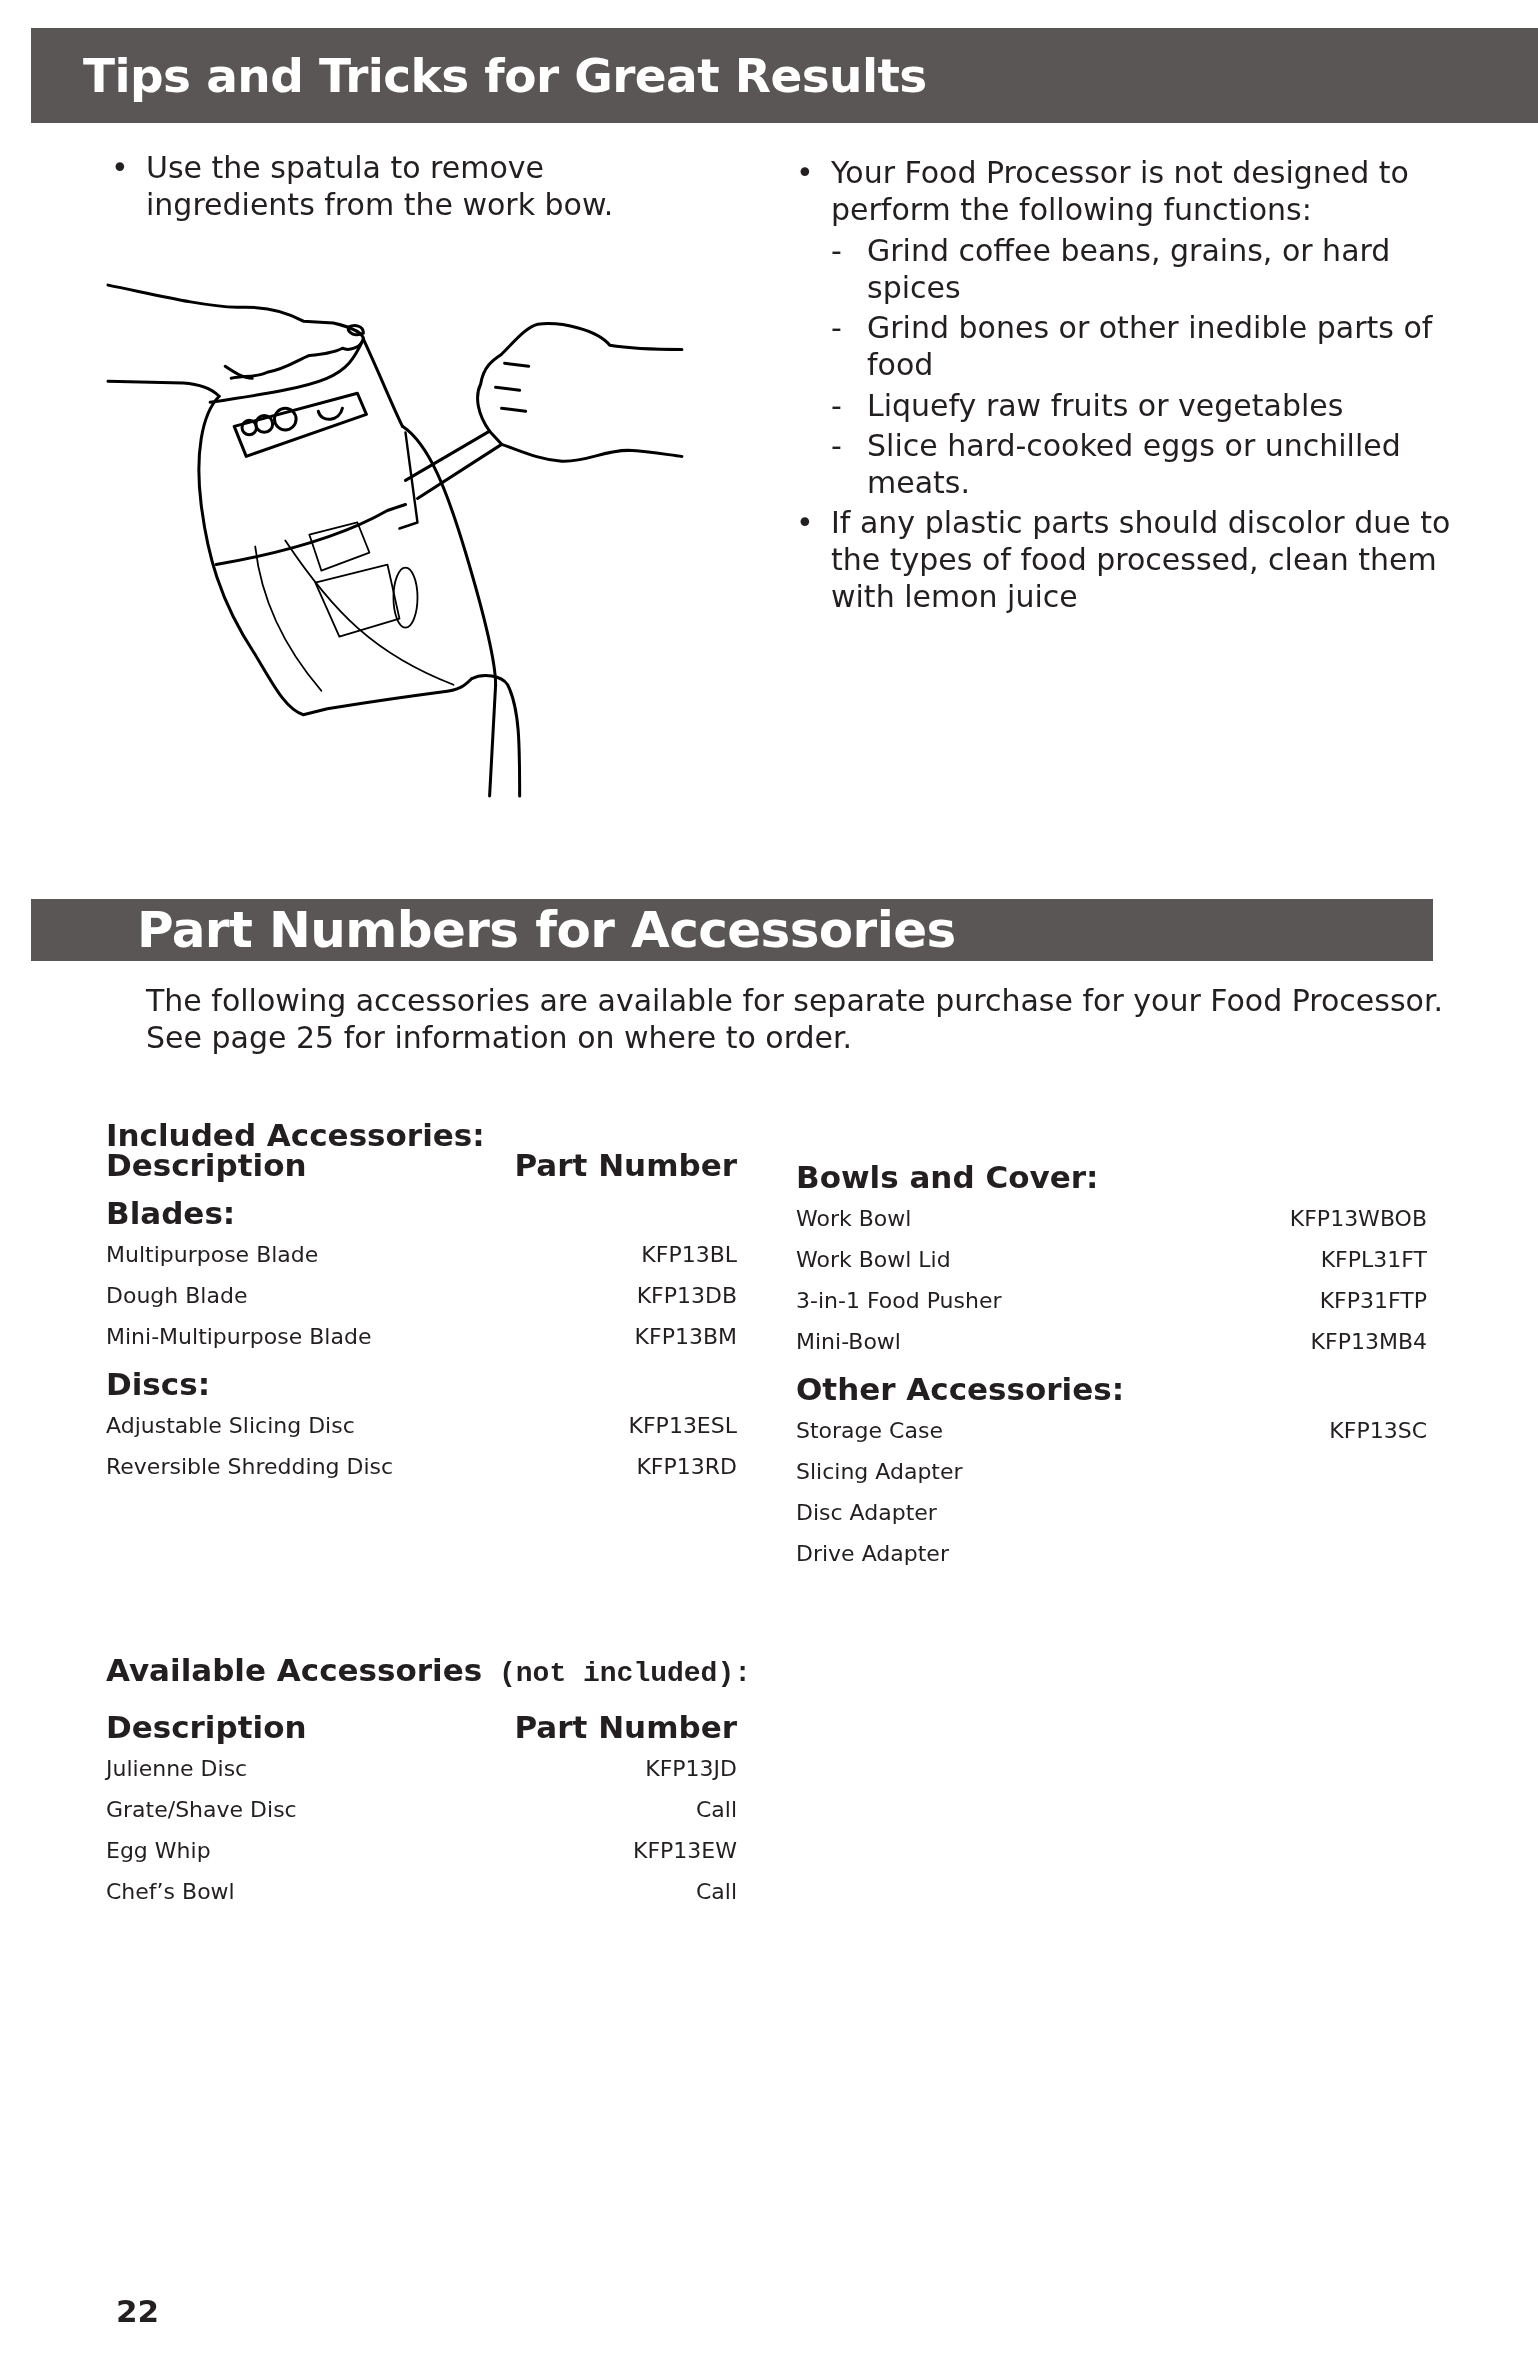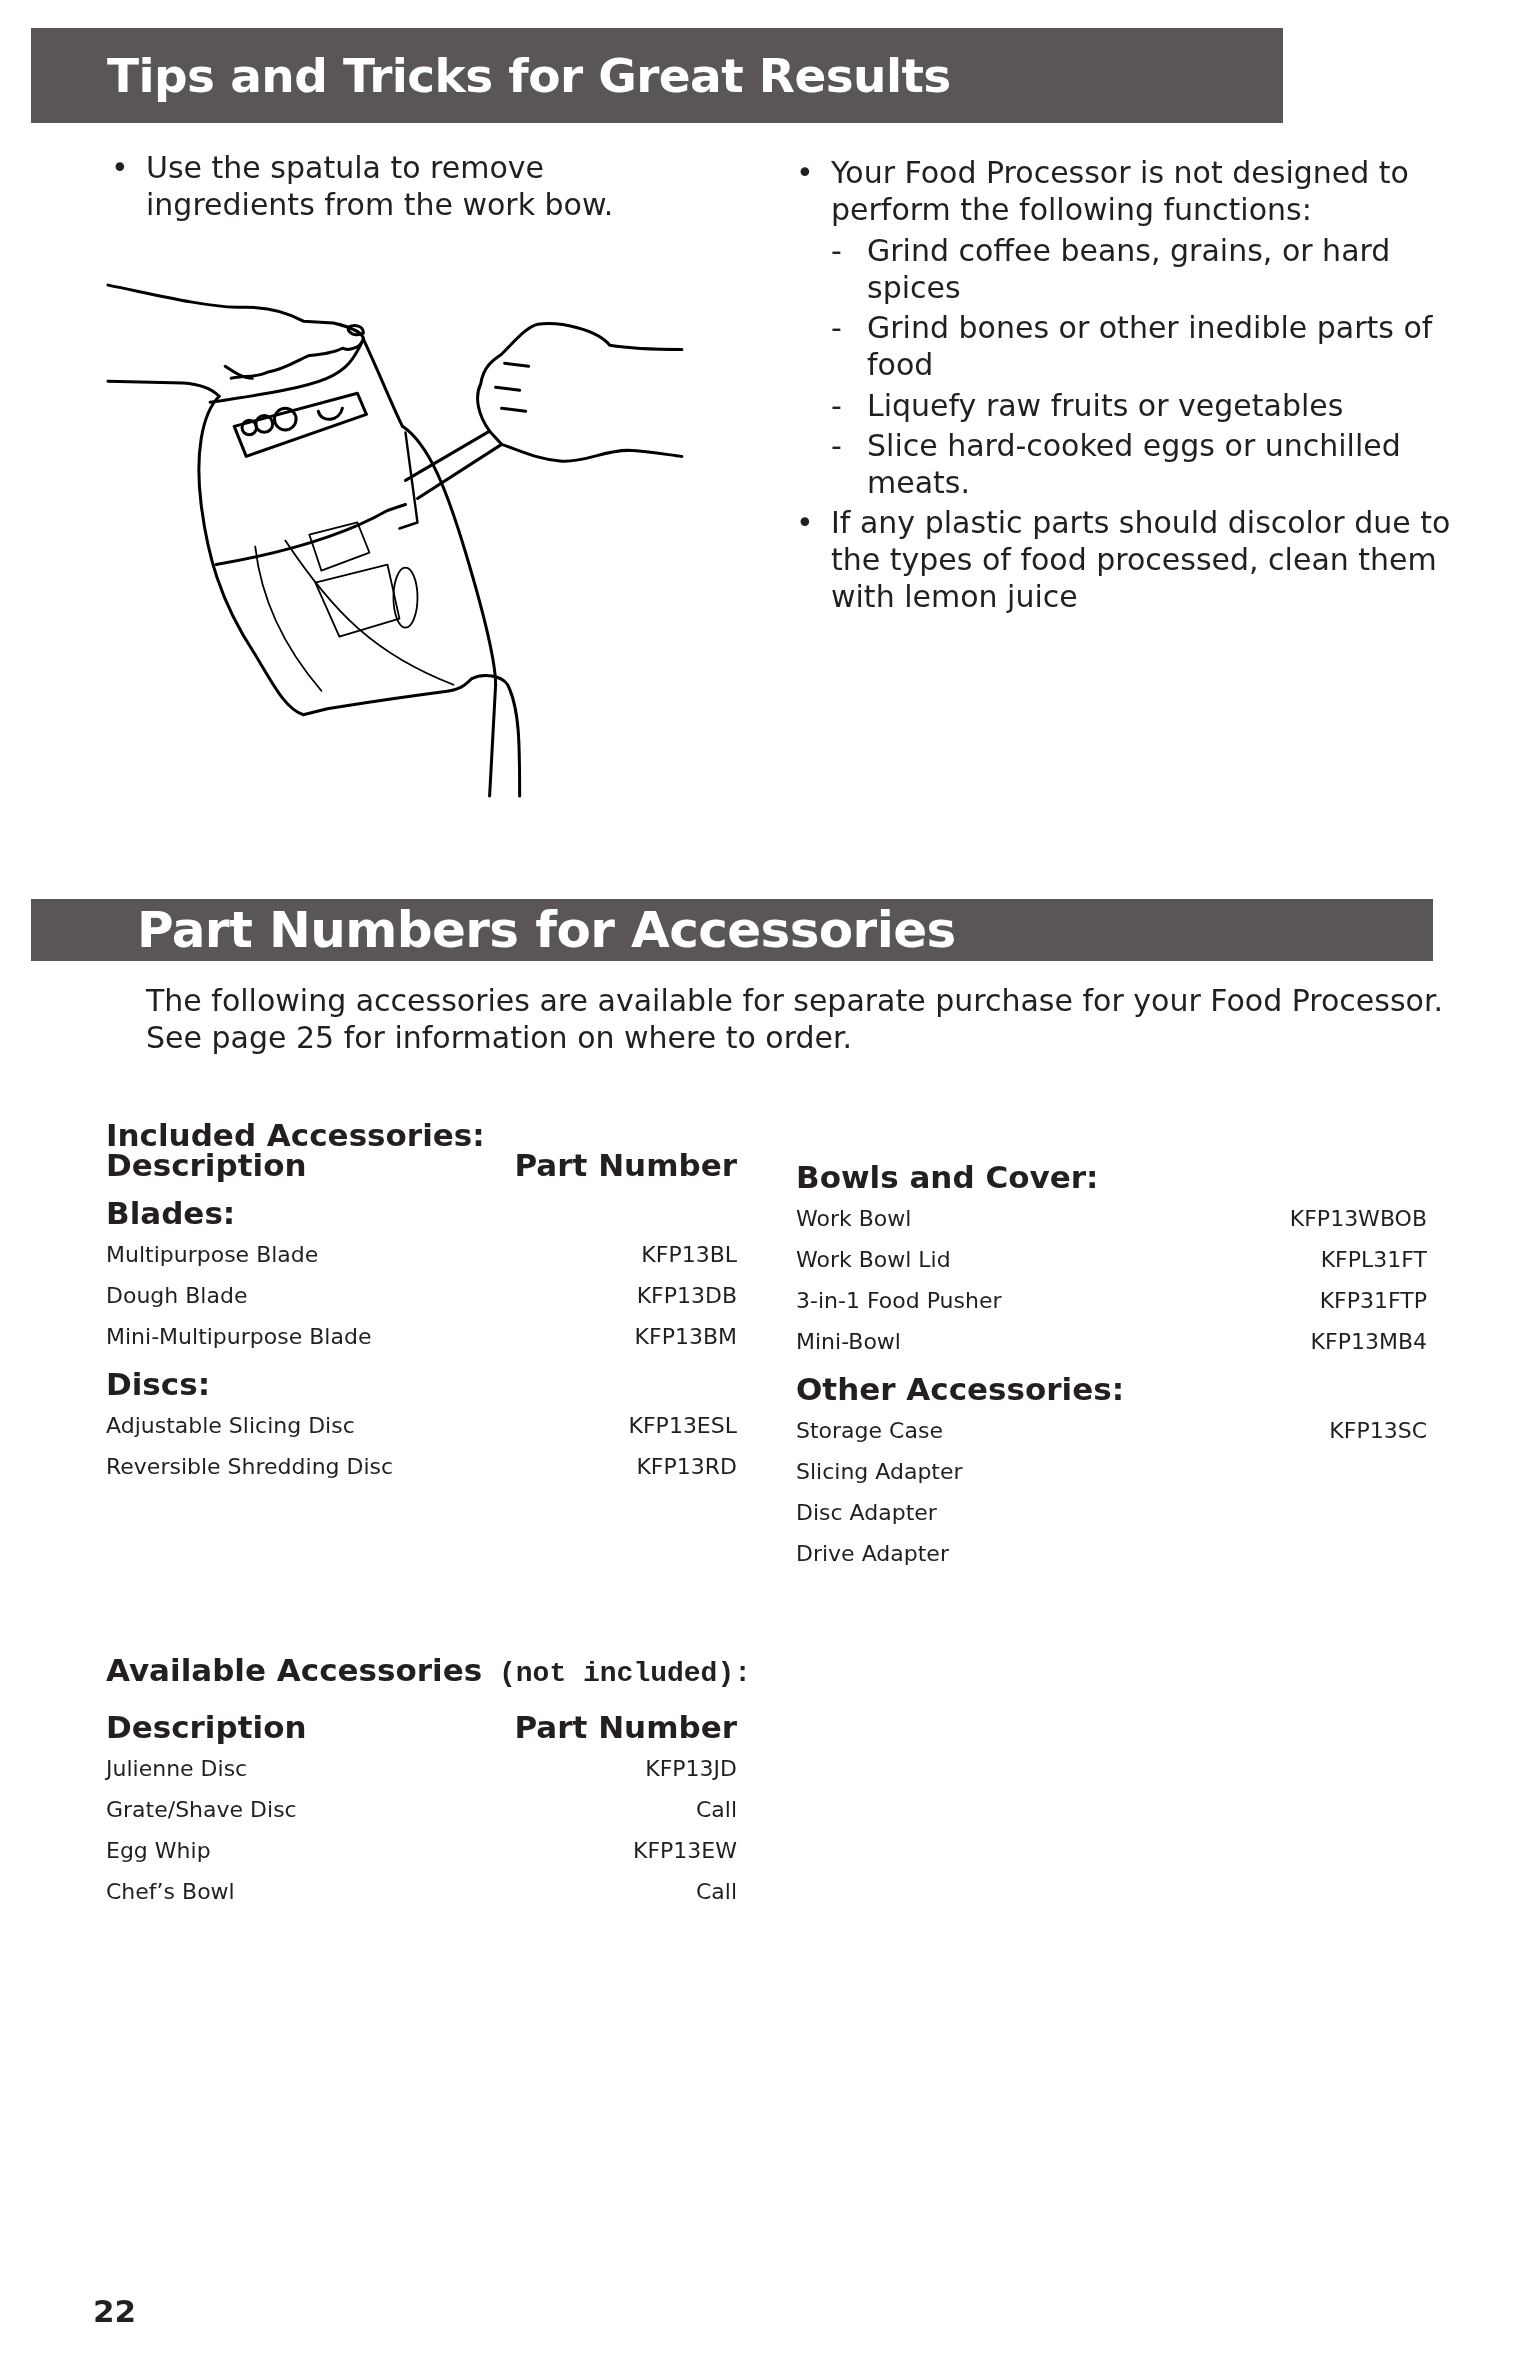--- a/index.html
+++ b/index.html
@@ -1,35 +1,35 @@
 <!DOCTYPE html>
 <html style="font-size:9.6px"><head>
 <meta charset="utf-8">
 <style>
   html, body { margin:0; padding:0; background:#ffffff; }
   body { width:1539px; height:2377px; position:relative; overflow:hidden;
          font-family:"DejaVu Sans", sans-serif; color:#231f20; }
   .abs { position:absolute; }
   .hdr { position:absolute; background:#5a5655; color:#ffffff; font-weight:bold;
          display:flex; align-items:center; box-sizing:border-box; letter-spacing:-0.6px; }
-  #hdr1 { left:31px; top:28px; width:1252px; height:95px; padding-left:76px; font-size:47px; }
+  #hdr1 { left:31px; top:28px; width:1508px; height:95px; padding-left:52px; font-size:47px; }
   #hdr2 { left:31px; top:899px; width:1402px; height:62px; padding-left:106px; font-size:50px; }
   .txt { font-size:30px; line-height:37px; }
   .bullet-row { position:absolute; display:flex; }
   .bullet-row .mark { width:35px; flex:none; font-size:30px; line-height:37px; }
   .sub-row { display:flex; margin-top:3.6px; }
   .sub-row .mark { width:36px; flex:none; font-size:30px; line-height:37px; }
   .illustration { position:absolute; left:105px; top:264px; width:637px; height:535px; }
   .intro { position:absolute; left:106px; top:982px; width:1335px; font-size:30px; line-height:37px;margin-left:40px; }
   .h-bold { font-weight:bold; font-size:31px; }
   .tbl { position:absolute; width:631px; }
   .row { display:flex; justify-content:space-between; font-size:22px; line-height:41px; }
   .row.head { font-weight:bold; font-size:31px; }
   .grp { font-weight:bold; font-size:31px; line-height:41px; margin-top:7.2px; }
-  .page-num { position:absolute; left:93px; top:2293px; font-weight:bold; font-size:31px; }
+  .page-num { position:absolute; left:116px; top:2293px; font-weight:bold; font-size:31px; }
 </style>
 </head>
 <body>
 
 <div id="hdr1" class="hdr">
   <span>Tips and Tricks for Great Results</span>
 </div>
 
 <div class="bullet-row" style="left:111px; top:149px; width:607px;">
   <span class="mark">•</span>

